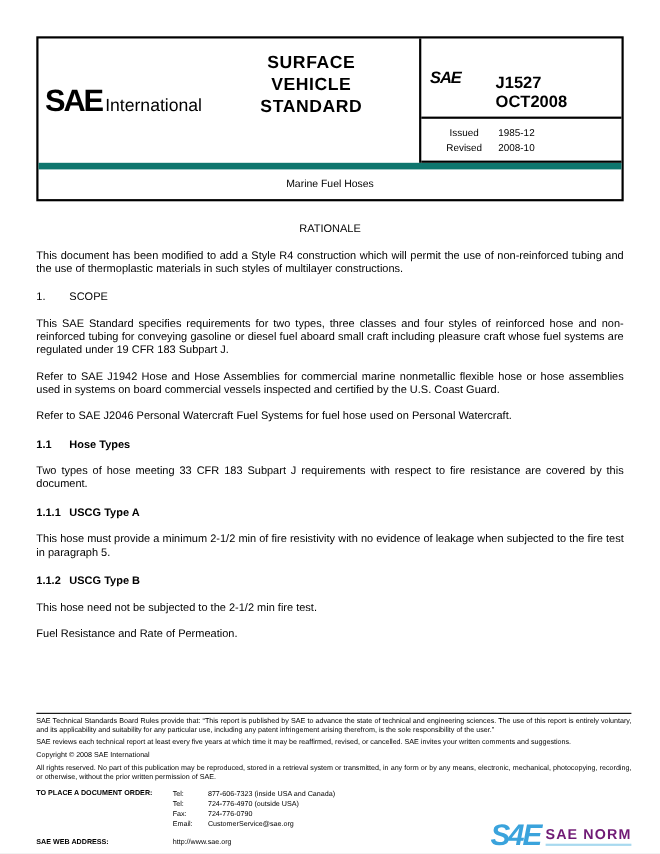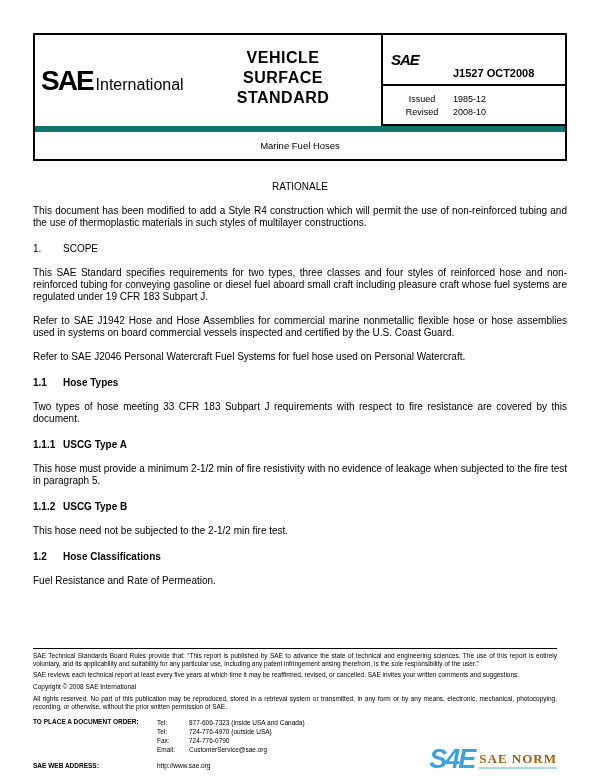--- a/index.html
+++ b/index.html
@@ -13,38 +13,38 @@
   .header-top { display:flex; align-items:stretch; }
   .logo-cell { width:150px; display:flex; align-items:center; padding:10px 4px 10px 6px; }
   .sae-logo { white-space:nowrap; }
   .sae-logo .sae { font-weight:bold; font-size:28px; letter-spacing:-2px; }
   .sae-logo .intl { font-size:16px; margin-left:3px; }
   .title-cell { flex:1; text-align:center; font-weight:bold; font-size:16px; line-height:20px; padding-top:13px; letter-spacing:.5px; }
   .meta-cell { width:184px; border-left:2px solid #000; display:flex; flex-direction:column; font-size:9px; }
   .meta-row { padding:5px 8px; }
   .meta-row1 { border-bottom:2px solid #000; display:flex; align-items:center; min-height:26px; }
   .meta-sae { font-weight:bold; font-style:italic; font-size:15px; width:62px; letter-spacing:-1px; }
-  .meta-code { font-weight:bold; font-size:11px;margin-top:27px; }
+  .meta-code { font-weight:bold; font-size:15px;margin-top:27px; }
   .meta-row2 { border-bottom:2px solid #000; flex:1; padding-top:7px; }
   .kv { display:flex; line-height:13px;text-align:center; }
   .kv .k { width:62px; }
   .meta-row3 { display:flex; line-height:12px; padding-top:6px; padding-bottom:6px; }
   .meta-row3 .k { width:62px; }
   .doc-title { border-top:6px solid #0f766e; text-align:center; font-size:9.5px; padding:8px 0; }
 
   
   .content { font-size:10px; line-height:12px; }
   .center-head { text-align:center; margin-top:20px; }
   .para { text-align:justify; margin-top:12px; }
   .sec-head { margin-top:14px; }
   .sec-head .num { display:inline-block; min-width:30px; }
   .bold { font-weight:bold; }
 
   
-  .footer { position:absolute; left:33px; right:43px; bottom:6px; font-size:6.5px; line-height:8.5px; }
+  .footer { position:absolute; left:33px; right:26px; bottom:6px; font-size:6.5px; line-height:8.5px; }
   .footer-rule { border-top:1px solid #000; margin-bottom:3px; }
   .fine { text-align:justify; }
   .fine2 { margin-top:2px; }
   .copyright { margin-top:4px; }
   .rights { margin-top:3px; text-align:justify; }
   .order { display:flex; margin-top:6px; }
   .order-caption { width:124px; font-weight:bold; }
   .contact { display:flex; line-height:9px; }
   .contact .cl { width:32px; }
   .contact .cv {}
@@ -67,22 +67,22 @@
     <div class="header-box">
       <div class="header-top">
 
         <div class="logo-cell">
           <span class="sae-logo">
             <span class="sae">SAE</span><span class="intl">International</span>
           </span>
         </div>
 
         <div class="title-cell">
+          <div>SURFACE</div>
           <div>VEHICLE</div>
-          <div>SURFACE</div>
           <div>STANDARD</div>
         </div>
 
         <div class="meta-cell">
           <div class="meta-row meta-row1">
             <span class="meta-sae">SAE</span>
             <span class="meta-code">J1527 OCT2008</span>
           </div>
           <div class="meta-row meta-row2">
             <div class="kv">
@@ -120,23 +120,20 @@
       <p class="sec-head bold">
         <span class="num">1.1.1</span><span>USCG Type A</span>
       </p>
       <p class="para">This hose must provide a minimum 2-1/2 min of fire resistivity with no evidence of leakage when subjected to the fire test in paragraph 5.</p>
 
       <p class="sec-head bold">
         <span class="num">1.1.2</span><span>USCG Type B</span>
       </p>
       <p class="para">This hose need not be subjected to the 2-1/2 min fire test.</p>
 
-      <p class="sec-head bold">
-        <span class="num">1.2</span><span>Hose Classifications</span>
-      </p>
       <p class="para">Fuel Resistance and Rate of Permeation.</p>
 
     </div>
   </div>
 
   <div class="footer">
     <div class="footer-rule"></div>
 
     <p class="fine">SAE Technical Standards Board Rules provide that: “This report is published by SAE to advance the state of technical and engineering sciences. The use of this report is entirely voluntary, and its applicability and suitability for any particular use, including any patent infringement arising therefrom, is the sole responsibility of the user.”</p>
     <p class="fine fine2">SAE reviews each technical report at least every five years at which time it may be reaffirmed, revised, or cancelled. SAE invites your written comments and suggestions.</p>
@@ -166,18 +163,18 @@
     </div>
 
     <div class="web">
       <div class="order-caption">SAE WEB ADDRESS:</div>
       <a class="plain" href="#">http://www.sae.org</a>
     </div>
 
     <div class="norm">
       <span class="norm-mark" style="color: rgb(58, 163, 220);">S4E</span>
       <span class="norm-textwrap">
-        <span class="norm-text" style="color: #a16207; font-family: Liberation Serif, serif;">SAE NORM</span>
+        <span class="norm-text" style="color: #701a75;">SAE NORM</span>
         <span class="norm-bar"></span>
       </span>
     </div>
   </div>
 </div>
 
 </body></html>

